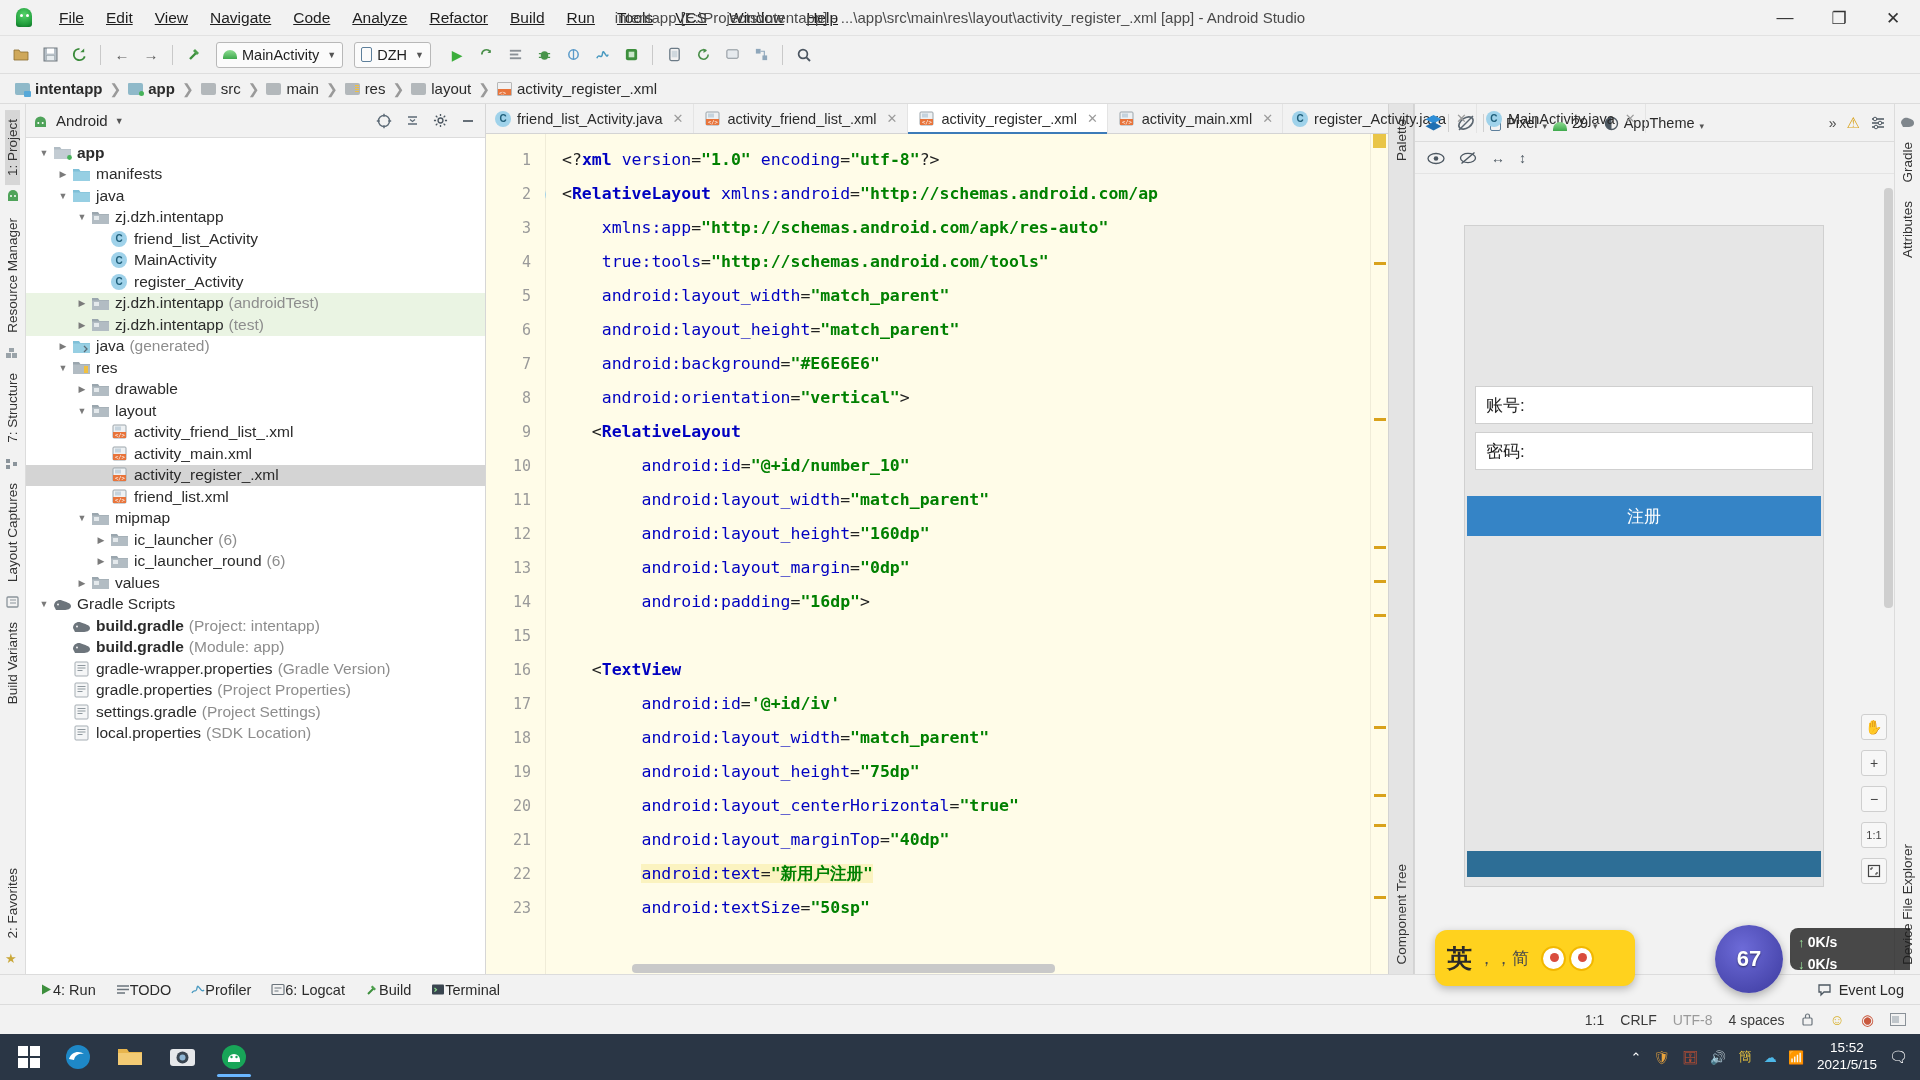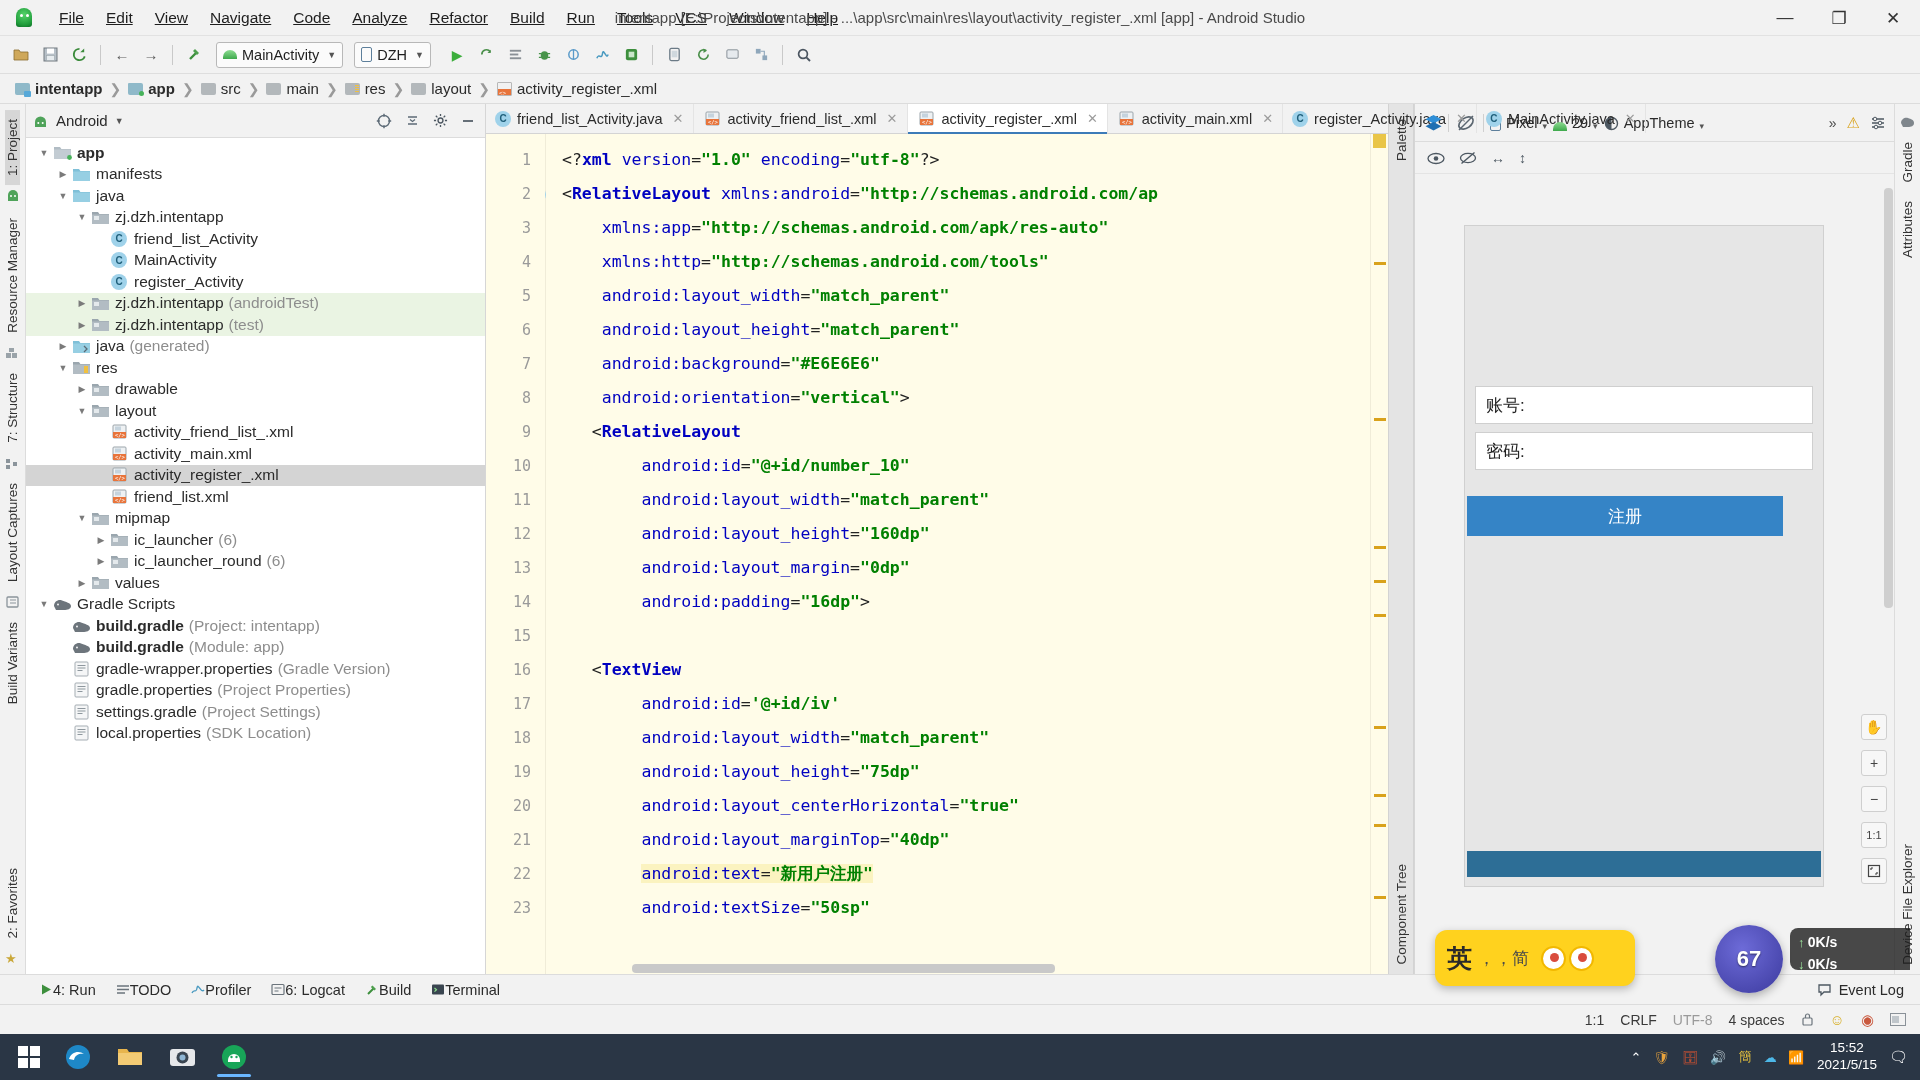--- a/index.html
+++ b/index.html
@@ -157,21 +157,21 @@
   .pv-sep { width:1px; height:18px; background:#cfcfcf; }
   .layers-ico { width:19px; height:19px; position:relative; }
   .pv-canvas { flex:1 1 auto; position:relative; overflow:hidden; background:#f2f2f2; }
   .phone { position:absolute; left:50px; top:52px; width:358px; height:660px; background:#e6e6e6;
            box-shadow:0 0 0 1px #d0d0d0; }
   .phone-title { position:absolute; left:14px; top:46px; font-size:42px; font-weight:bold; color:#111;
                  font-family:"DejaVu Sans", sans-serif; }
   .field { position:absolute; left:10px; width:338px; height:38px; background:#fff;
            border:1px solid #cfcfcf; display:flex; align-items:center; padding-left:10px;
            font-size:17px; color:#222; }
-  .regbtn { position:absolute; left:2px; width:316px; height:40px; background:#3584c6; color:#fff;
+  .regbtn { position:absolute; left:2px; width:354px; height:40px; background:#3584c6; color:#fff;
             display:flex; align-items:center; justify-content:center; font-size:17px; }
   .pv-right-rail { position:absolute; right:6px; top:540px; width:28px; display:flex;
                    flex-direction:column; align-items:center; gap:10px; }
   .rail-btn { width:26px; height:26px; background:#f7f7f7; border:1px solid #cfcfcf; border-radius:3px;
               display:flex; align-items:center; justify-content:center; font-size:14px; color:#444; }
   .pv-scroll-v { position:absolute; right:1px; top:14px; width:9px; height:420px; background:#cfcfcf; border-radius:4px; }
 
   
   .bottombar { height:30px; flex:0 0 30px; display:flex; align-items:center; gap:0px;
                background:#f2f2f2; border-top:1px solid #dcdcdc; padding-left:34px; }
@@ -890,21 +890,21 @@
             <div class="ln">19</div>
             <div class="ln">20</div>
             <div class="ln">21</div>
             <div class="ln">22</div>
             <div class="ln">23</div>
           </div>
         <div class="code" id="code">
           <div class="cline"><span class="k-punc">&lt;?</span><span class="k-tag">xml</span> <span class="k-attr">version</span><span class="k-punc">=</span><span class="k-val">"1.0"</span> <span class="k-attr">encoding</span><span class="k-punc">=</span><span class="k-val">"utf-8"</span><span class="k-punc">?&gt;</span></div>
             <div class="cline"><span class="k-punc">&lt;</span><span class="k-tag">RelativeLayout</span> <span class="k-attr">xmlns:android</span><span class="k-punc">=</span><span class="k-val">"http://schemas.android.com/ap</span></div>
             <div class="cline">    <span class="k-attr">xmlns:app</span><span class="k-punc">=</span><span class="k-val">"http://schemas.android.com/apk/res-auto"</span></div>
-            <div class="cline">    <span class="k-attr">xmlns:http</span><span class="k-punc">=</span><span class="k-val">"http://schemas.android.com/tools"</span></div>
+            <div class="cline">    <span class="k-attr">true:tools</span><span class="k-punc">=</span><span class="k-val">"http://schemas.android.com/tools"</span></div>
             <div class="cline">    <span class="k-attr">android:layout_width</span><span class="k-punc">=</span><span class="k-val">"match_parent"</span></div>
             <div class="cline">    <span class="k-attr">android:layout_height</span><span class="k-punc">=</span><span class="k-val">"match_parent"</span></div>
             <div class="cline">    <span class="k-attr">android:background</span><span class="k-punc">=</span><span class="k-val">"#E6E6E6"</span></div>
             <div class="cline">    <span class="k-attr">android:orientation</span><span class="k-punc">=</span><span class="k-val">"vertical"</span><span class="k-punc">&gt;</span></div>
             <div class="cline">   <span class="k-punc">&lt;</span><span class="k-tag">RelativeLayout</span></div>
             <div class="cline">        <span class="k-attr">android:id</span><span class="k-punc">=</span><span class="k-val">"@+id/number_10"</span></div>
             <div class="cline">        <span class="k-attr">android:layout_width</span><span class="k-punc">=</span><span class="k-val">"match_parent"</span></div>
             <div class="cline">        <span class="k-attr">android:layout_height</span><span class="k-punc">=</span><span class="k-val">"160dp"</span></div>
             <div class="cline">        <span class="k-attr">android:layout_margin</span><span class="k-punc">=</span><span class="k-val">"0dp"</span></div>
             <div class="cline">        <span class="k-attr">android:padding</span><span class="k-punc">=</span><span class="k-val">"16dp"</span><span class="k-punc">&gt;</span></div>

